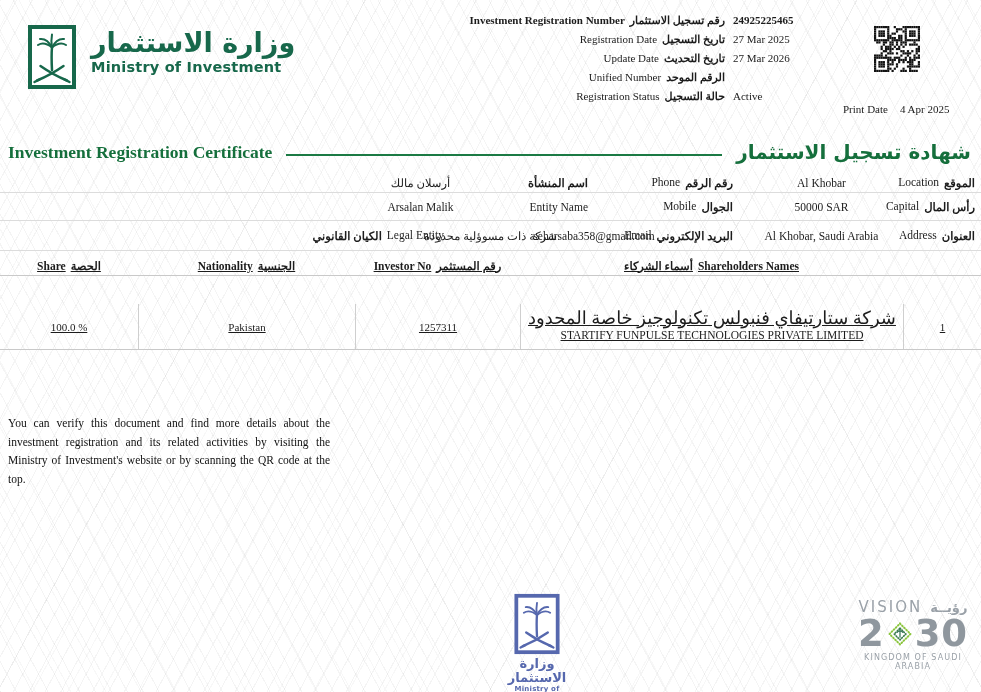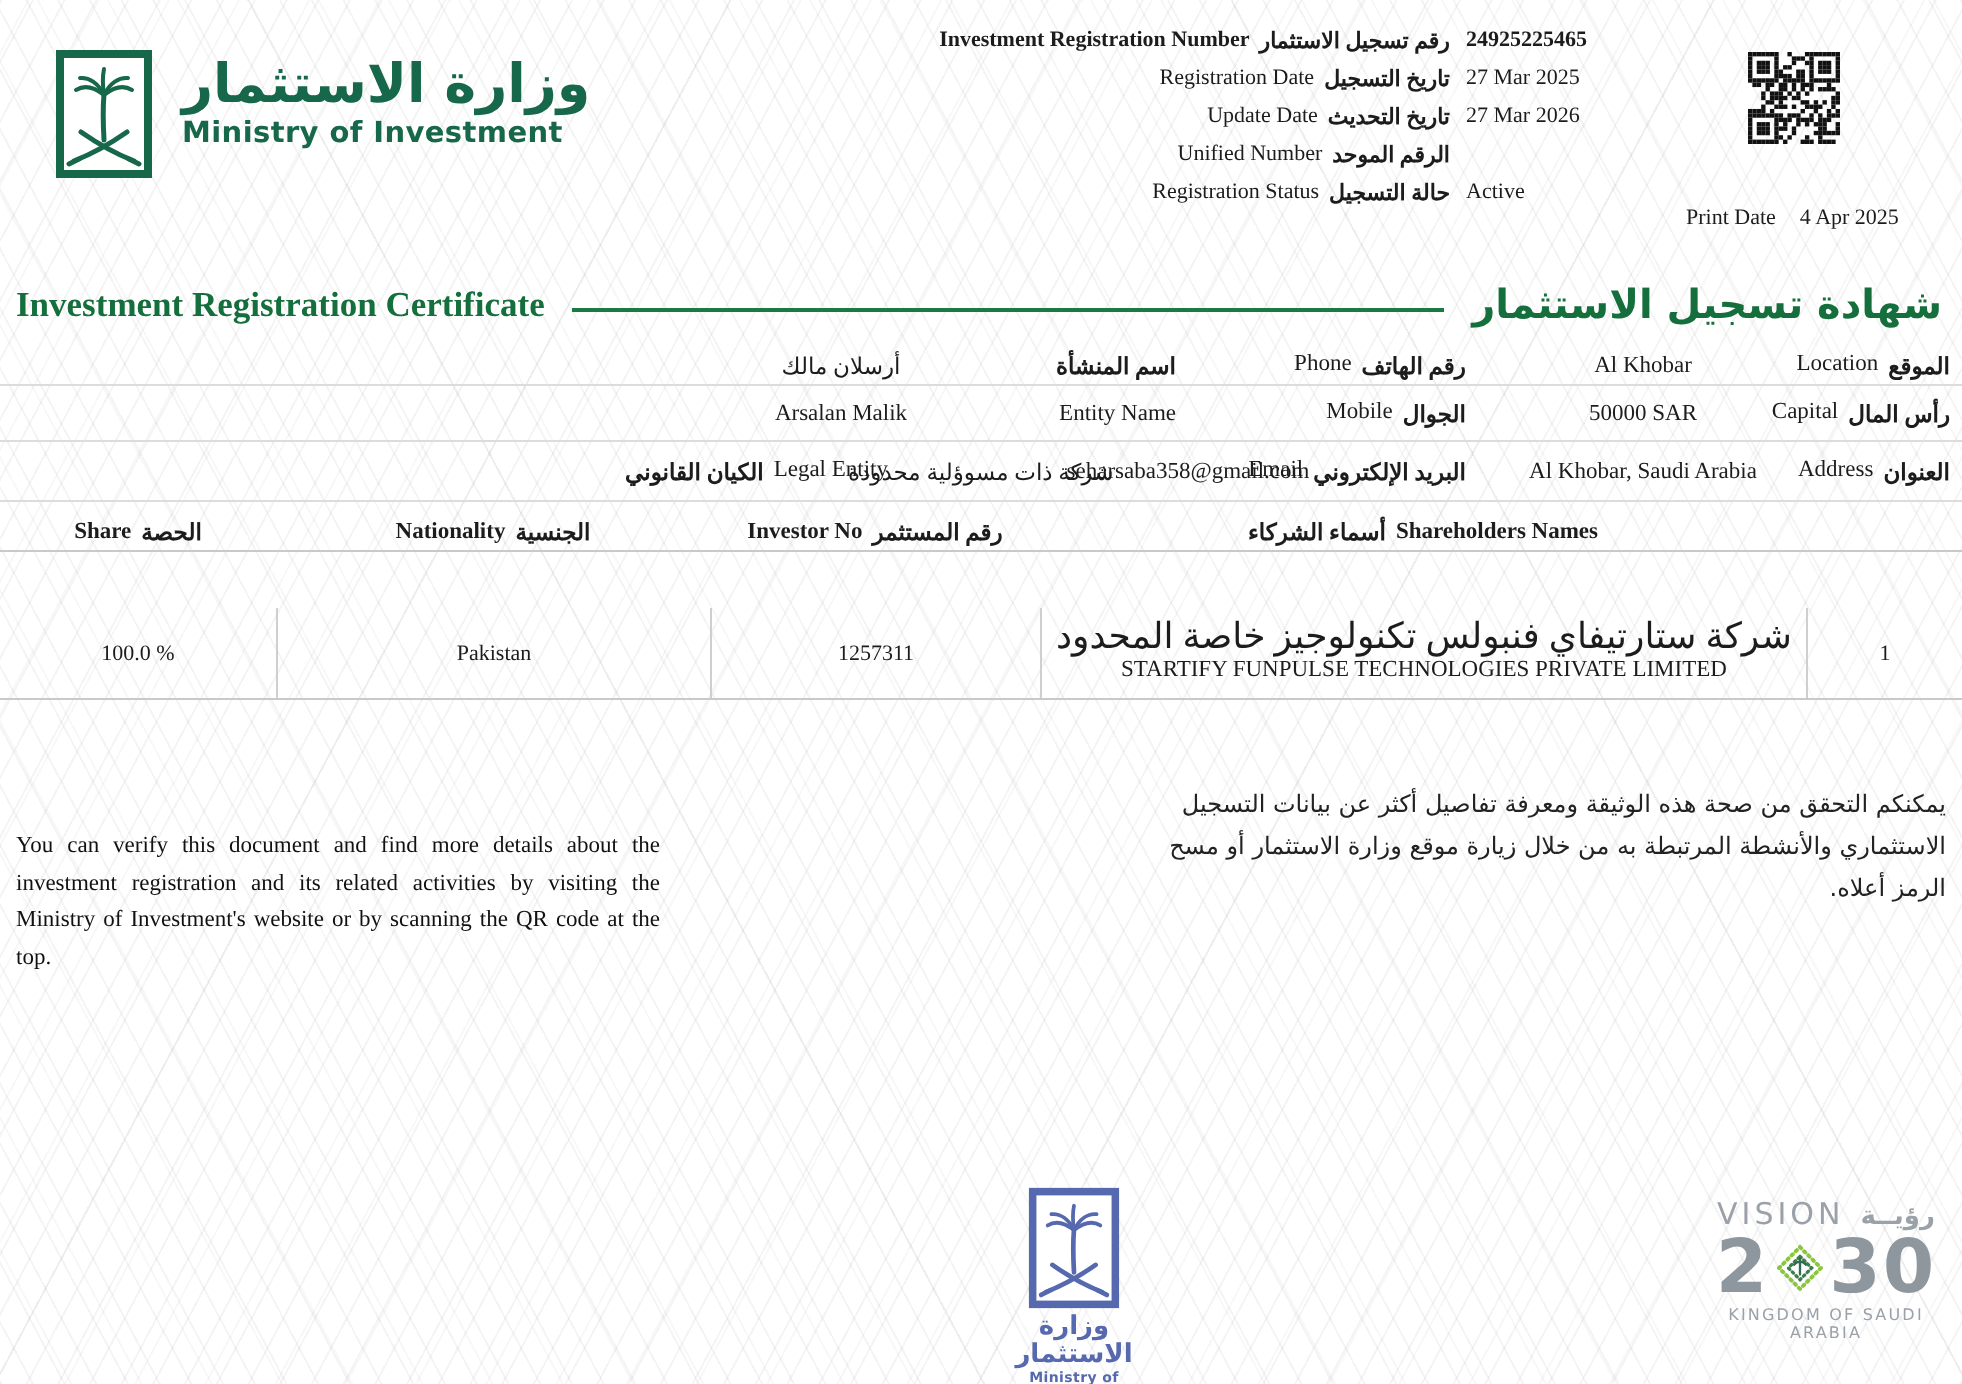--- a/index.html
+++ b/index.html
@@ -52,21 +52,21 @@
   .c-val1{ left:758px; width:127px; text-align:center; }
   .c-lbl2{ left:633px; width:100px; }
   .c-val2{ left:530px; width:128px; text-align:center; }
   .c-lbl3{ left:493px; width:95px; }
   .c-val3{ left:368px; width:105px; text-align:center; }
   .c-lbl-legal{ left:316px; width:128px; }
   .c-val-legal{ left:424px; width:100px; text-align:center; }
 
   
   .sh-table{ position:absolute; left:0; right:0; top:256px; }
-  .sh-grid{ display:grid; grid-template-columns:138px 217px 165px 383px 78px; }
+  .sh-grid{ display:grid; grid-template-columns:138px 217px 165px 383px 78px;text-decoration:underline; }
   .sh-head{ height:20px; border-bottom:1px solid #c9c9c9; font-size:11.5px; font-weight:700; }
   .sh-head > div{ display:flex; align-items:center; justify-content:center; gap:5px; white-space:nowrap; }
   .sh-body{ height:46px; border-bottom:1px solid #c9c9c9; font-size:11px;margin-top:28px; }
   .sh-body > div{ display:flex; align-items:center; justify-content:center; text-align:center; }
   .sh-body > div + div{ border-left:1px solid #cfcfcf; }
   .sh-names{ flex-direction:column; justify-content:center; line-height:17px; }
   .sh-name-ar{ font-size:18px; }
   .sh-name-en{ font-size:11.5px; }
 
   
@@ -419,21 +419,21 @@
 
   <div class="info-table">
     <div class="info-row r1">
       <span class="cell lbl c-lbl1">
           <span class="en">Location</span>
           <span class="ar">الموقع</span>
         </span>
       <span class="cell c-val1">Al Khobar</span>
       <span class="cell lbl c-lbl2">
           <span class="en">Phone</span>
-          <span class="ar">رقم الهاتف</span>
+          <span class="ar">رقم الرقم</span>
         </span>
       <span class="cell c-val2"></span>
       <span class="cell lbl c-lbl3">
           <span class="ar">اسم المنشأة</span>
         </span>
       <span class="cell c-val3">أرسلان مالك</span>
     </div>
     <div class="info-row r2">
       <span class="cell lbl c-lbl1">
           <span class="en">Capital</span>
@@ -494,21 +494,20 @@
       <div>Pakistan</div>
       <div>1257311</div>
       <div class="sh-names">
         <div class="sh-name-ar">شركة ستارتيفاي فنبولس تكنولوجيز خاصة المحدود</div>
         <div class="sh-name-en">STARTIFY FUNPULSE TECHNOLOGIES PRIVATE LIMITED</div>
       </div>
       <div>1</div>
     </div>
   </div>
 
-  <div class="verify-ar">يمكنكم التحقق من صحة هذه الوثيقة ومعرفة تفاصيل أكثر عن بيانات التسجيل الاستثماري والأنشطة المرتبطة به من خلال زيارة موقع وزارة الاستثمار أو مسح الرمز أعلاه.</div>
   <div class="verify-en">You can verify this document and find more details about the investment registration and its related activities by visiting the Ministry of Investment's website or by scanning the QR code at the top.</div>
 
   <div class="stamp">
     <svg class="emblem">
         <use href="#moi-emblem"></use>
       </svg>
     <div class="stamp-ar">وزارة الاستثمار</div>
     <div class="stamp-en">Ministry of Investment</div>
   </div>
 

